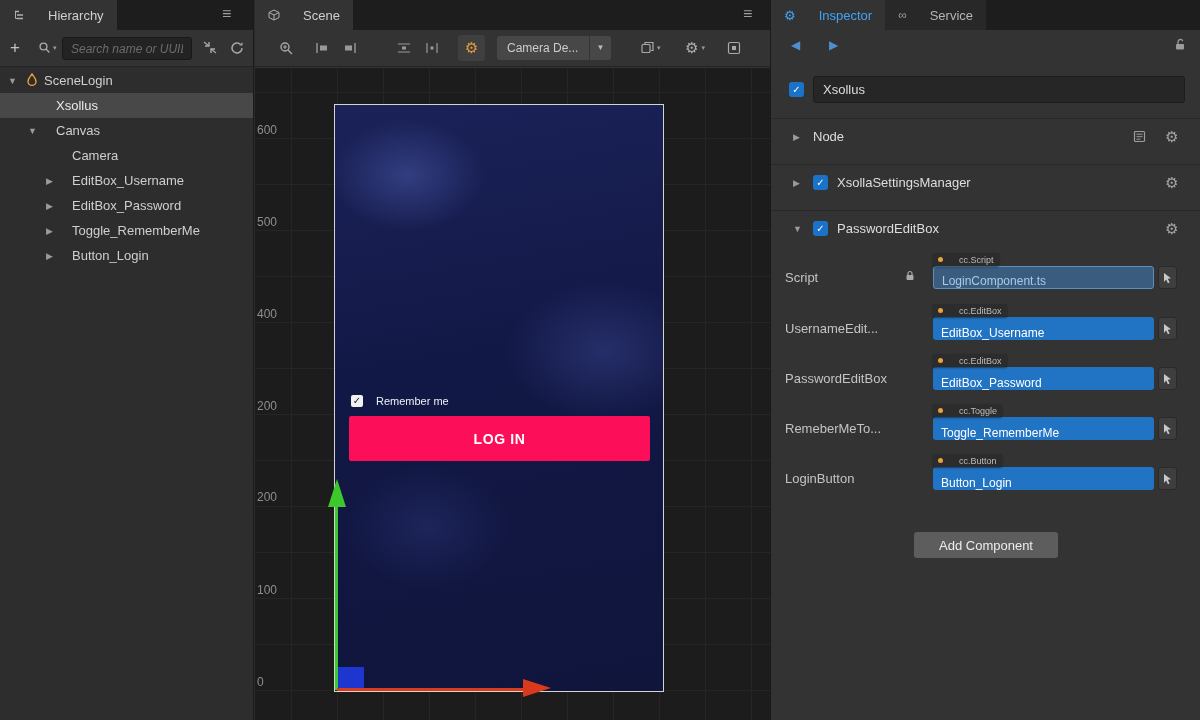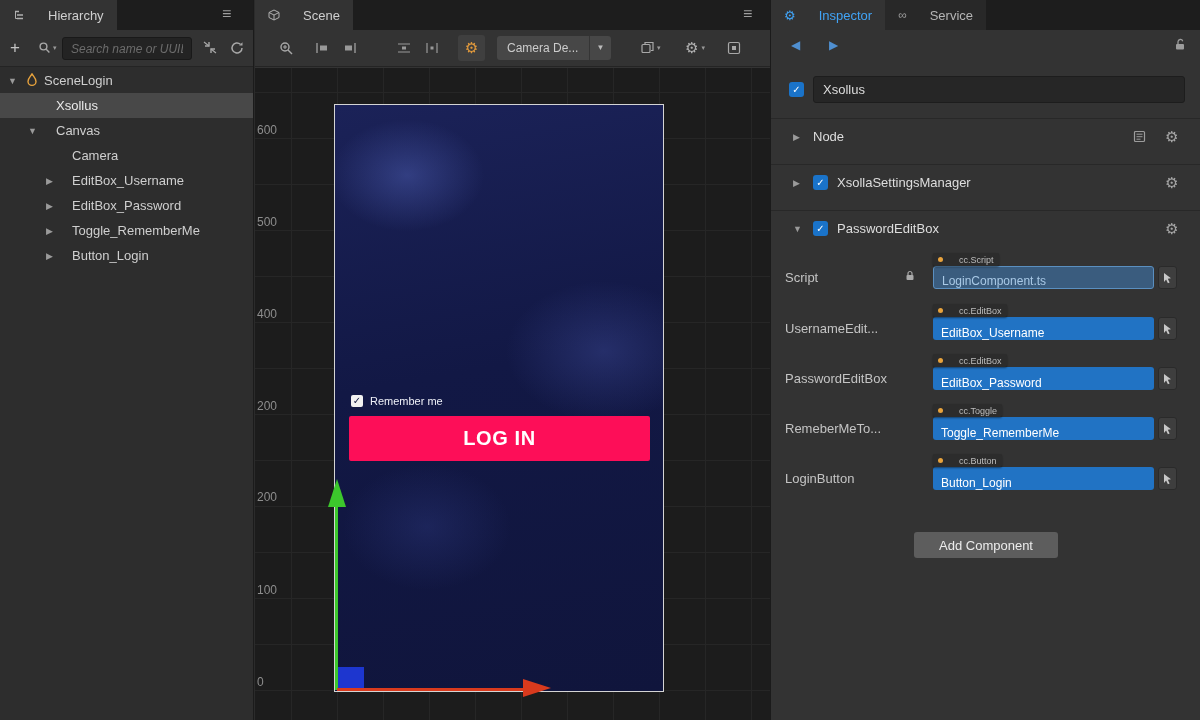--- a/index.html
+++ b/index.html
@@ -37,24 +37,24 @@
  display:flex;align-items:center;justify-content:center;color:#e29a3c;font-size:15px;cursor:pointer}
 .login-form{position:absolute;left:79px;top:36px;width:330px;height:588px;border:1px solid #d4d4d4;
  background:
   radial-gradient(110px 80px at 22% 12%, rgba(92,112,205,.38), transparent 70%),
   radial-gradient(140px 100px at 82% 42%, rgba(82,98,190,.30), transparent 70%),
   radial-gradient(120px 90px at 28% 72%, rgba(62,78,165,.25), transparent 70%),
   linear-gradient(170deg,#1b2258 0%,#121845 45%,#10153c 100%)}
 .form-input{position:absolute;left:14px;width:301px;height:40px;background:rgba(15,22,58,.55);
  border:1px solid #47538a;border-radius:3px;color:#96a0c6;font-size:14px;display:flex;align-items:center;padding-left:12px}
 .login-btn{position:absolute;left:14px;top:311px;width:301px;height:45px;background:#fd0e58;border-radius:2px;
- color:#fff;font-weight:bold;font-size:20px;letter-spacing:.6px;display:flex;align-items:center;justify-content:center;cursor:pointer}
+ color:#fff;font-weight:bold;font-size:14px;letter-spacing:.6px;display:flex;align-items:center;justify-content:center;cursor:pointer}
 .remember{position:absolute;left:16px;top:290px;display:flex;align-items:center;cursor:pointer}
 .remember .box{width:12px;height:12px;background:#f2f2f2;border-radius:2px;color:#13183f;font-size:10px;line-height:12px;text-align:center}
-.remember .rlabel{margin-left:7px;font-size:11px;color:#eef0f8}
+.remember .rlabel{margin-left:13px;font-size:11px;color:#eef0f8}
 .axis-y-stem{position:absolute;left:80px;top:438px;width:3px;height:184px;background:#3cc72c;z-index:5}
 .axis-y-head{position:absolute;left:73px;top:411px;width:0;height:0;border-left:9px solid transparent;
  border-right:9px solid transparent;border-bottom:28px solid #3cc72c;z-index:5}
 .axis-x-stem{position:absolute;left:82px;top:620px;width:186px;height:3px;background:#d93a1d;z-index:5}
 .axis-x-head{position:absolute;left:268px;top:611px;width:0;height:0;border-top:9px solid transparent;
  border-bottom:9px solid transparent;border-left:28px solid #d93a1d;z-index:5}
 .origin-sq{position:absolute;left:82px;top:599px;width:27px;height:24px;background:#1d36cf;z-index:4}
 
 #inspector{left:770px;width:430px;border-left:1px solid #1b1b1b}
 .cbx{width:15px;height:15px;background:#1a73c9;border-radius:3px;color:#fff;font-size:10px;line-height:15px;text-align:center;cursor:pointer}

